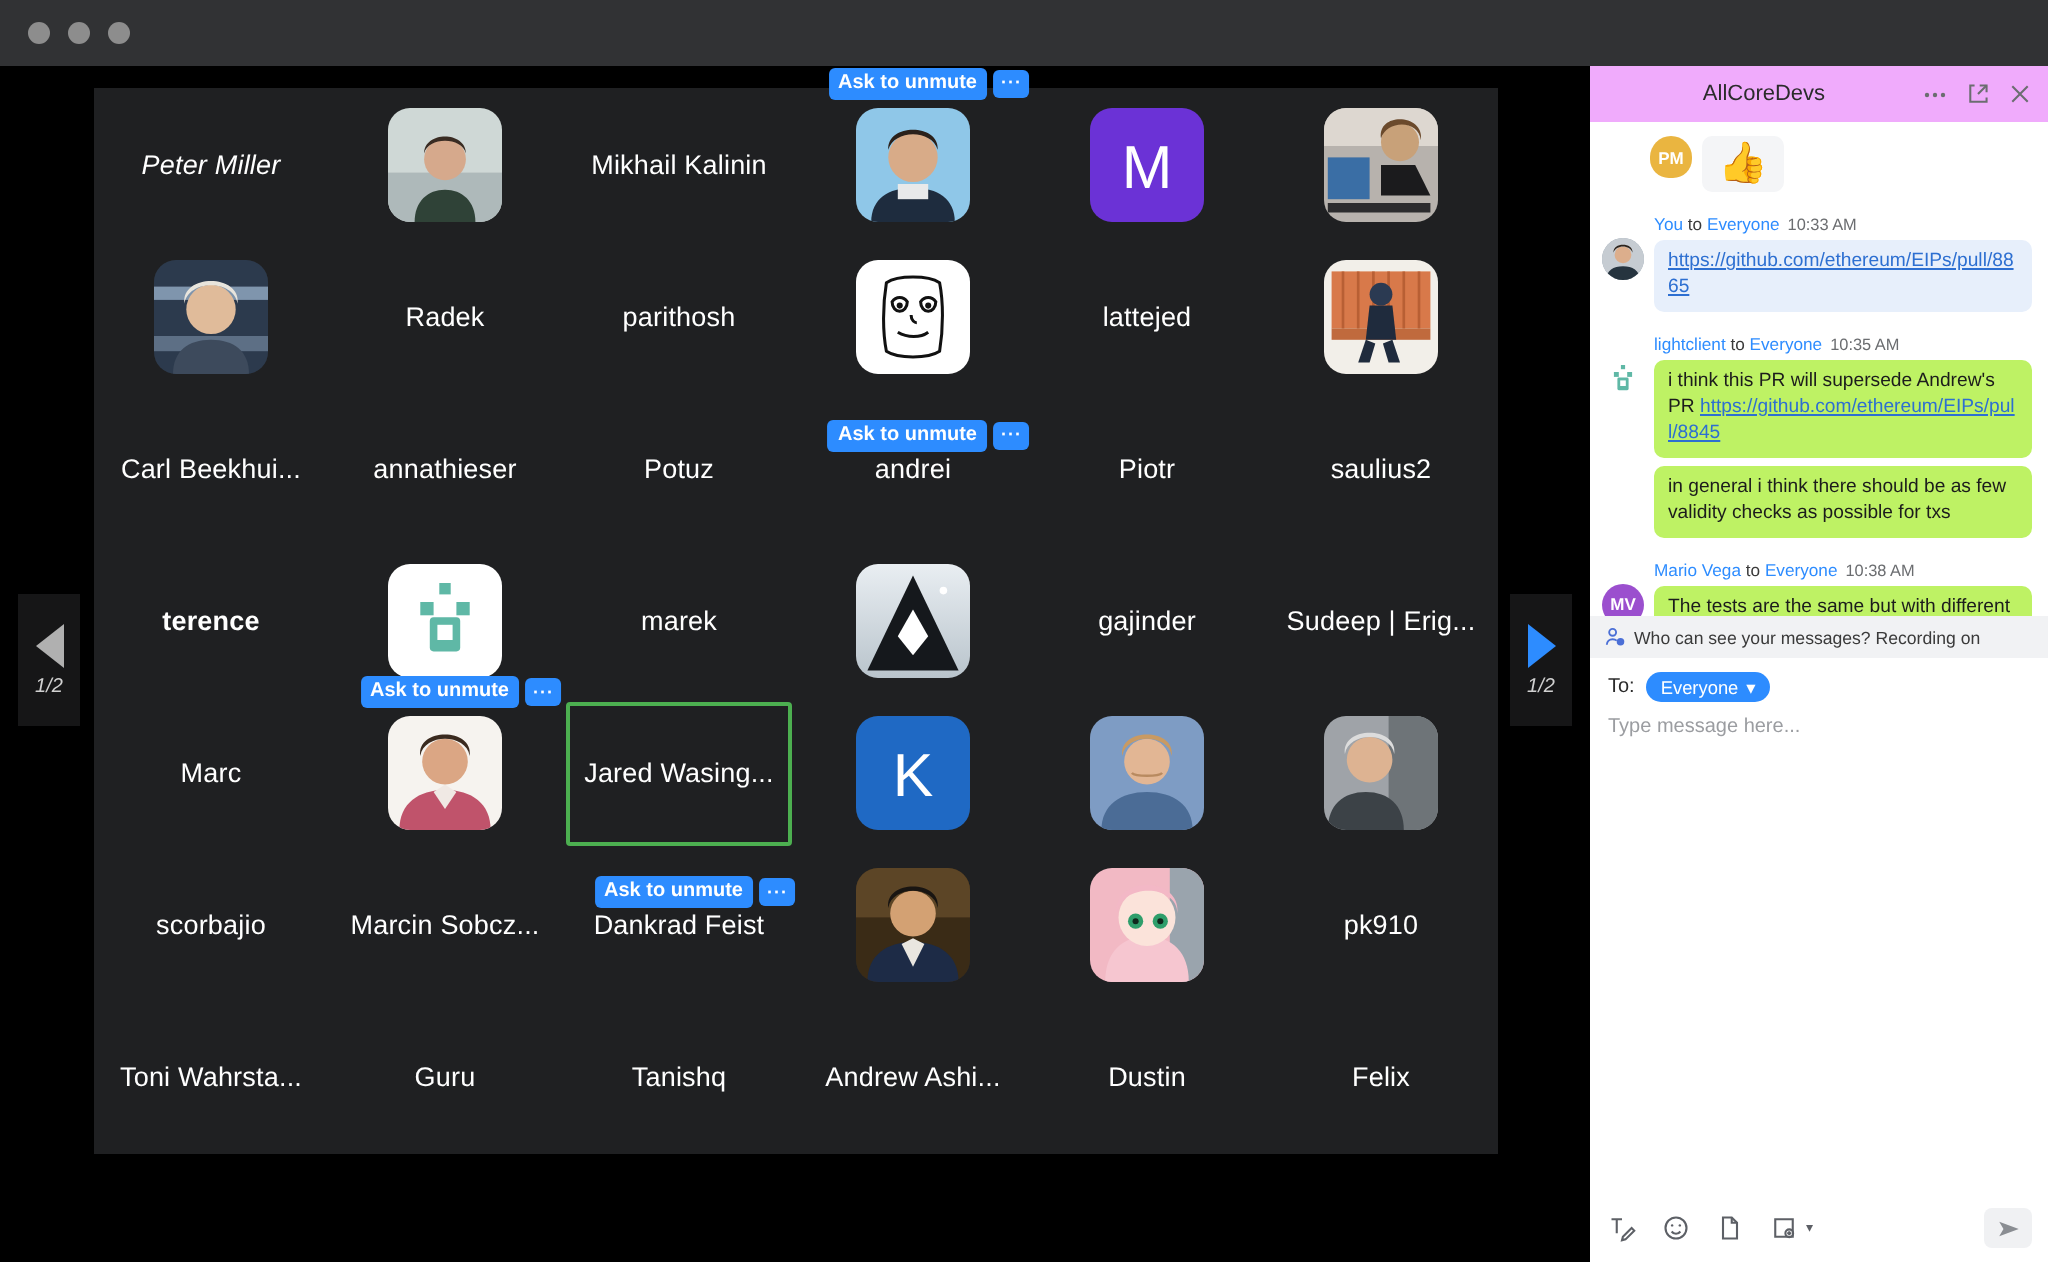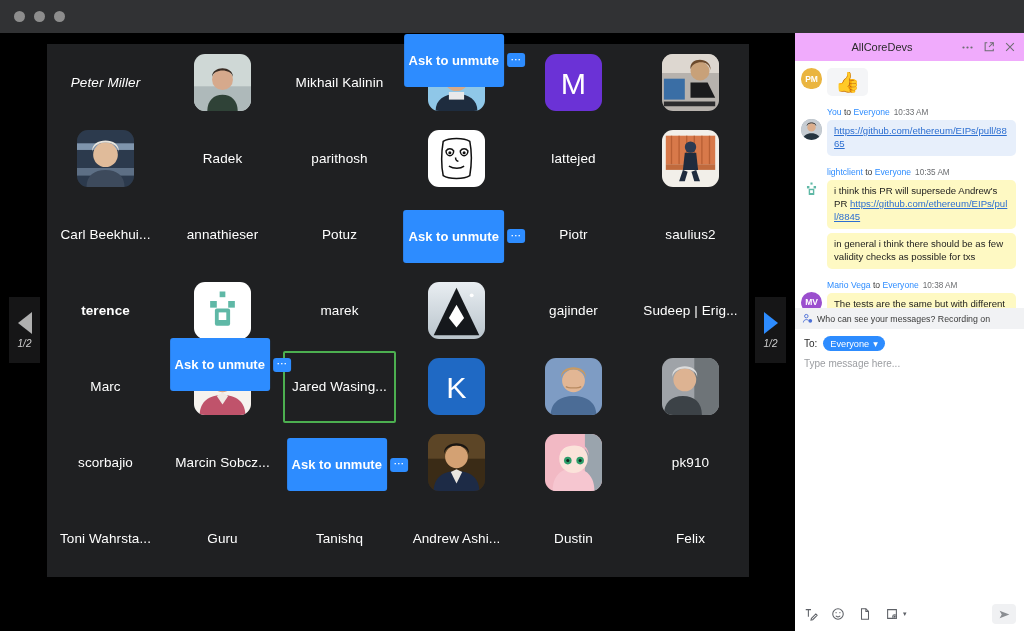--- a/index.html
+++ b/index.html
@@ -94,23 +94,23 @@
     transform: translateX(-50%);
     display: flex;
     align-items: center;
     gap: 3px;
     z-index: 3;
   }
   .tile.has-av .unmute-row { top: -20px; }
   .unmute-btn {
     background: #2d8cff;
     color: #ffffff;
-    font-size: 13px;
+    font-size: 10px;
     font-weight: bold;
-    padding: 20px 5px;
+    padding: 3px 5px;
     border-radius: 3px;
     white-space: nowrap;
     line-height: 1;
     margin-left: 16px;
   }
   .unmute-more {
     background: #2d8cff;
     color: #ffffff;
     font-size: 9px;
     font-weight: bold;
@@ -183,36 +183,36 @@
   }
   .av {
     width: 21px; height: 21px;
     border-radius: 50%;
     flex: none;
     margin-top: 12px;
     overflow: hidden;
     display: flex; align-items: center; justify-content: center;
     font-size: 8.5px; font-weight: bold; color: #fff;
   }
-  .av.first { margin-top: 0; }
+  .av.first { margin-top: 0; margin-left: 24px; }
   .av svg { display: block; width:100%; height:100%; }
   .msg-col { flex: 1; min-width: 0; }
   .meta {
     font-size: 8.6px;
     color: #2b2b2b;
     margin-bottom: 3px;
     white-space: nowrap;
     overflow: hidden;
   }
   .meta .who  { color: #2d8cff; }
   .meta .to   { color: #3a3a3a; }
   .meta .everyone { color: #2d8cff; }
   .meta .time { color: #6b6d70; margin-left: 4px; font-size: 8.2px; margin-top: 33px; }
   .bubble {
-    background: #fef9c3;
+    background: #bef264;
     border-radius: 5px;
     padding: 5px 7px;
     font-size: 9.6px;
     line-height: 1.35;
     color: #1c1c1c;
     word-wrap: break-word;
     margin-bottom: 4px;
   }
   .bubble.link-only { background: #e7effb; }
   .bubble a, .bubble .lnk {

